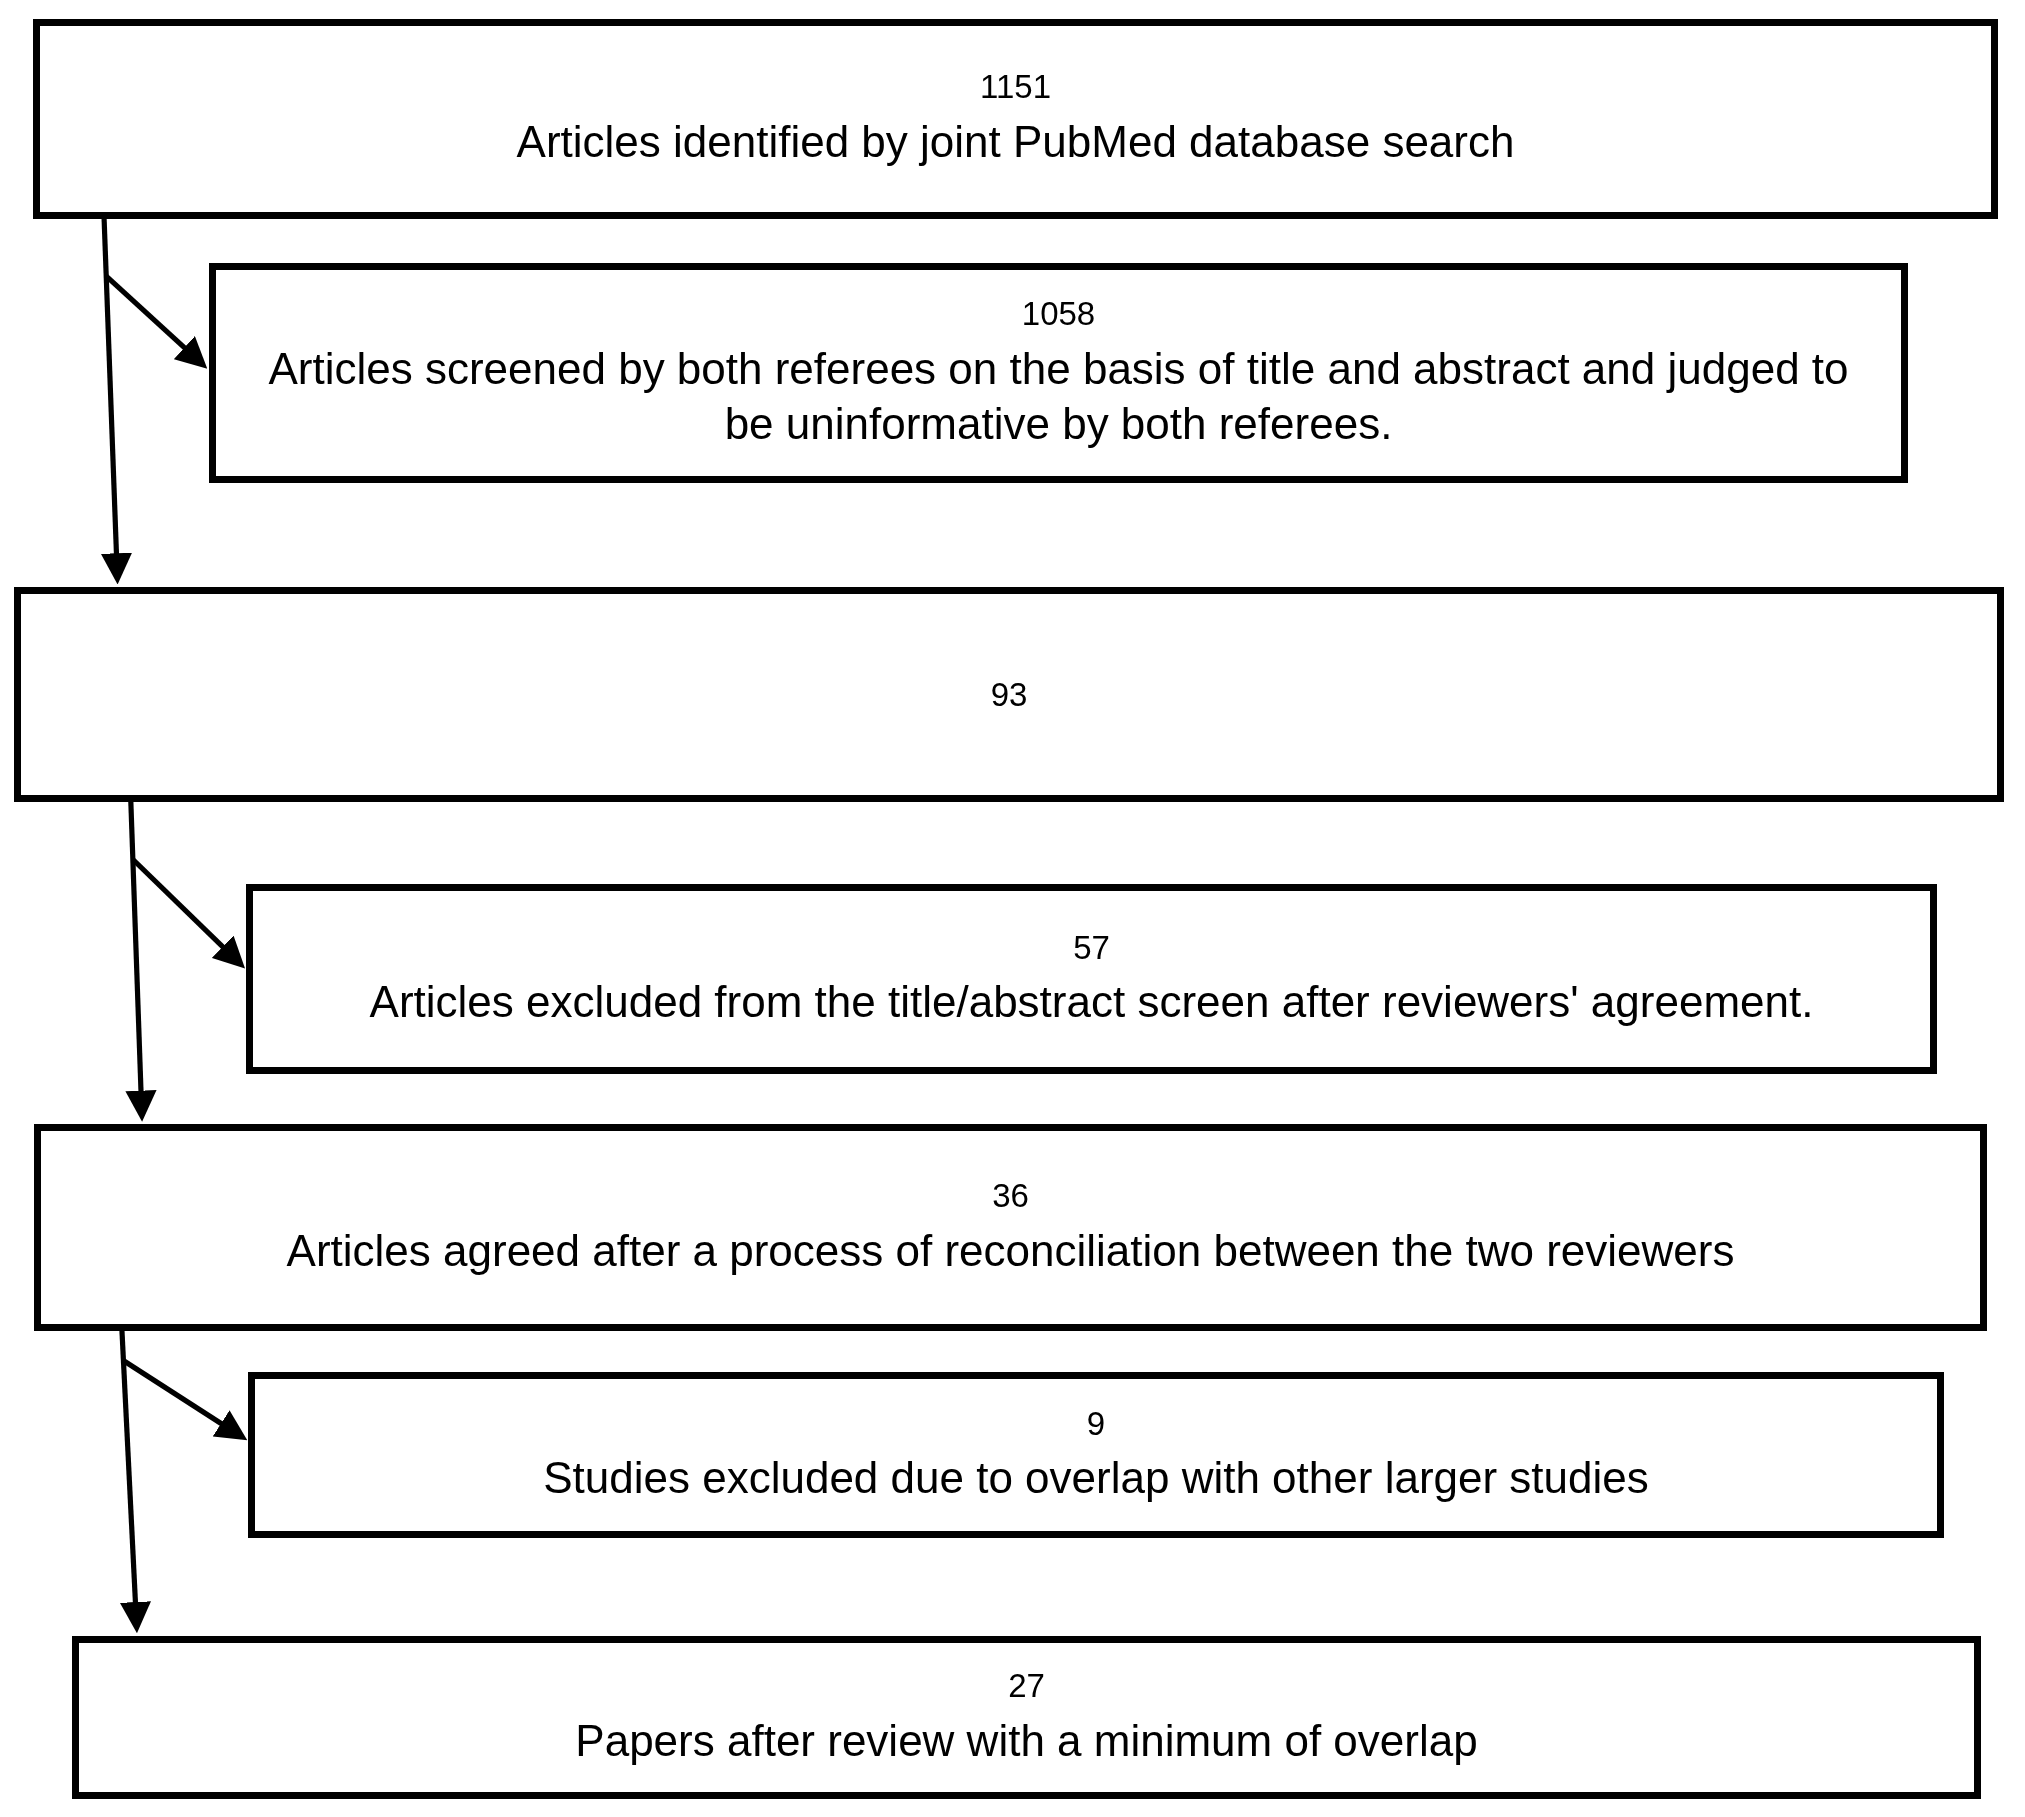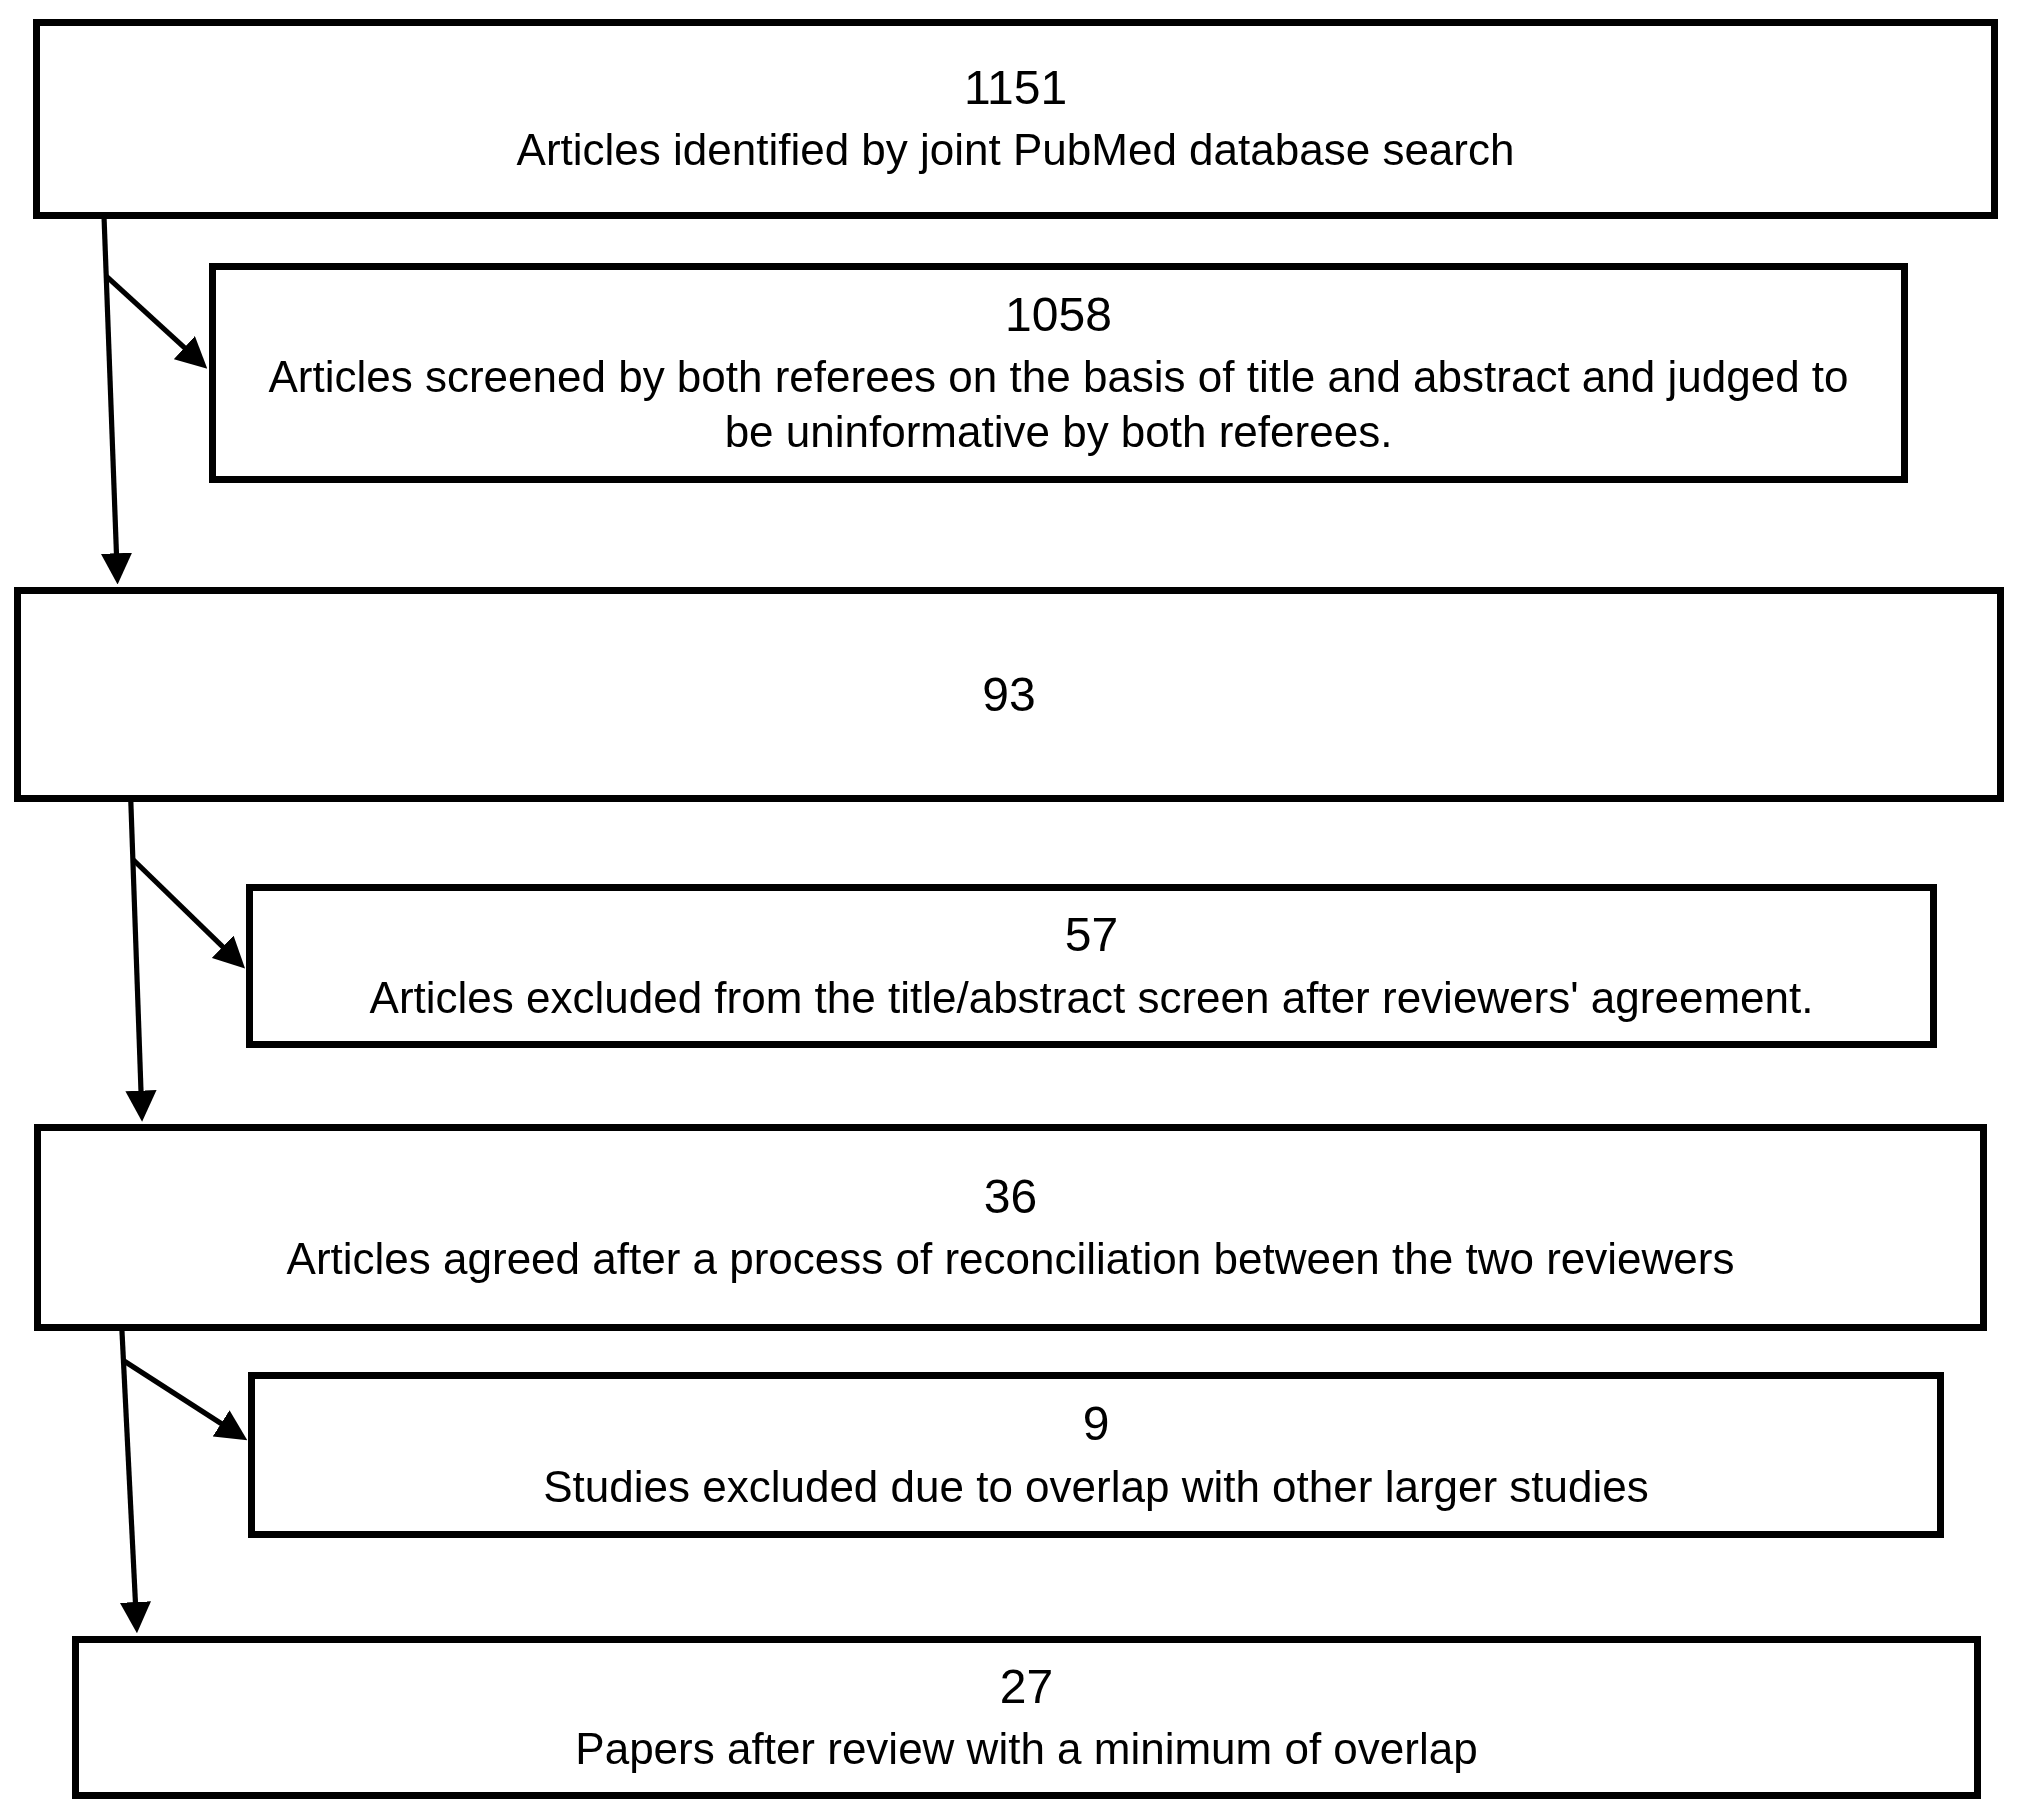--- a/index.html
+++ b/index.html
@@ -38,32 +38,32 @@
     background: #ffffff;
     display: flex;
     flex-direction: column;
     align-items: center;
     justify-content: center;
     text-align: center;
     gap: 7.4px;
     z-index: 2;
   }
   .flow-box .count {
-    font-size: 48px;
+    font-size: 33px;
     line-height: 1.15;
   }
   .flow-box .label {
     font-size: 44px;
     line-height: 1.25;
   }
   
   #box0 { left: 33px;  top: 18.6px;   width: 1965px; height: 200px; padding: 0 30px; }
   #box1 { left: 209px; top: 263px;  width: 1699px; height: 220px; padding: 0 30px; }
   #box2 { left: 14px;  top: 587px;  width: 1990px; height: 215px; padding: 0 14px; }
-  #box3 { left: 246px; top: 884px; width: 1691px; height: 164px; padding: 16px 30px; justify-content: space-between; }
+  #box3 { left: 246px; top: 884px; width: 1691px; height: 190px; padding: 0 30px; }
   #box4 { left: 34px;  top: 1124px; width: 1953px; height: 207px; padding: 0 30px; }
   #box5 { left: 248px; top: 1372px; width: 1696px; height: 166px; padding: 0 30px; }
   #box6 { left: 72px;  top: 1636px; width: 1909px; height: 163px; padding: 0 30px; }
 </style>
 </head>
 <body>
 
 <div class="canvas">
 
   <svg class="arrows" viewBox="0 0 2728 2448" xmlns="http://www.w3.org/2000/svg">

